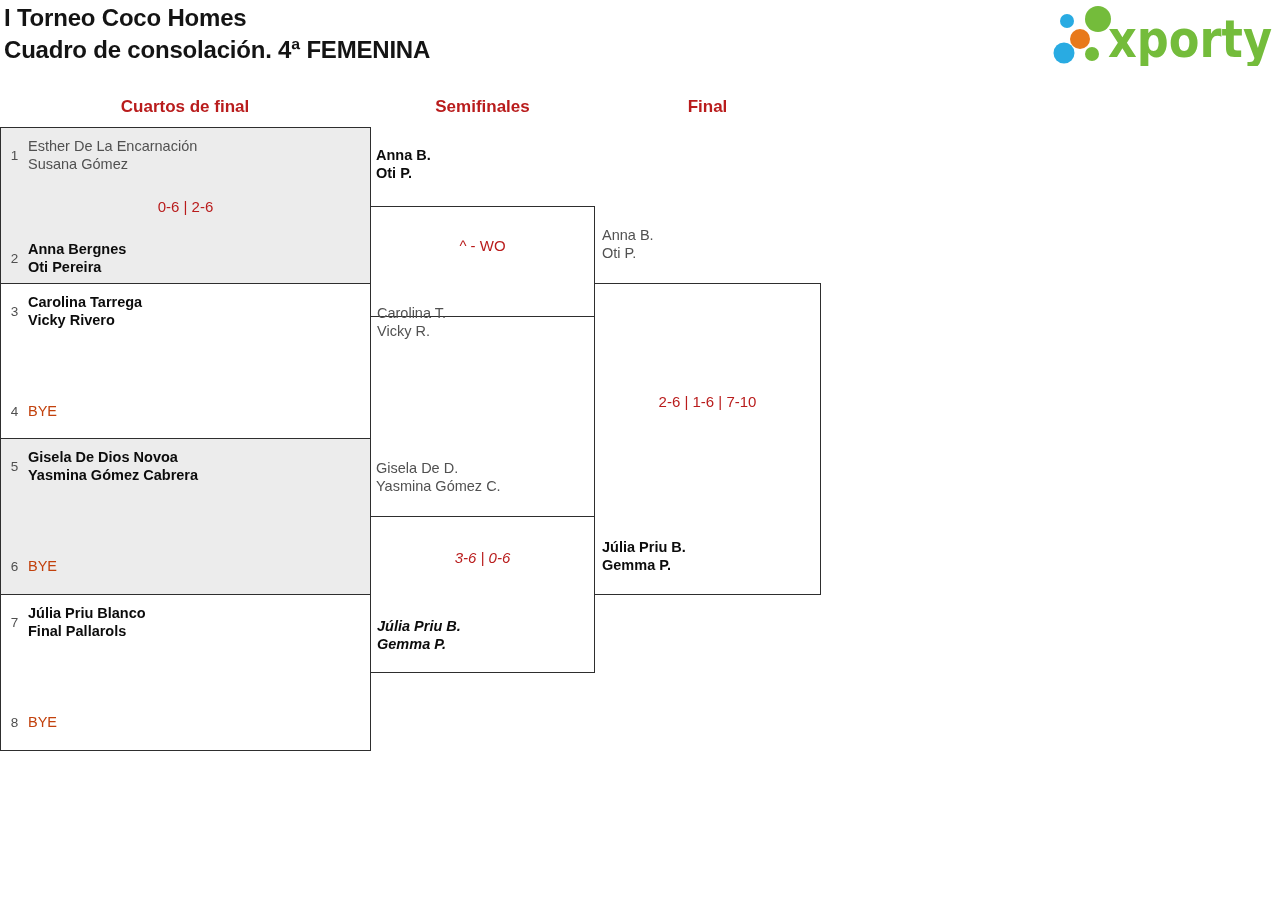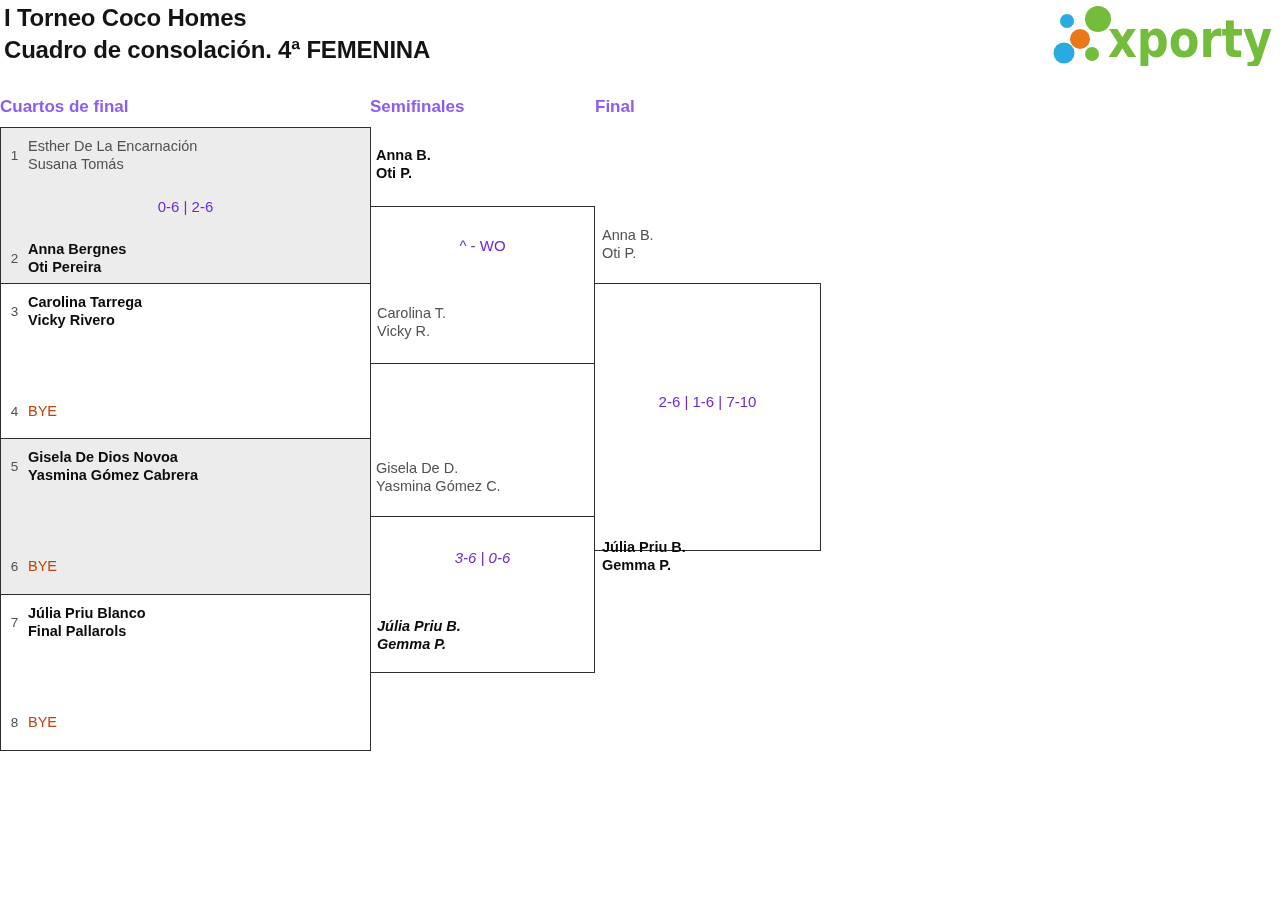--- a/index.html
+++ b/index.html
@@ -27,55 +27,56 @@
   #title2 { top: 36px; }
 
   #logo { position: absolute; left: 1046px; top: 2px; width: 232px; height: 64px; }
 
   
   .round-header {
     position: absolute;
     top: 97px;
     font-size: 17px;
     font-weight: 700;
-    color: #8b5cf6;
+    color: #b91c1c;
+    text-align: center;
     white-space: nowrap;
   }
   #rh-qf { left: 0px;   width: 370px; }
   #rh-sf { left: 370px; width: 225px; }
   #rh-f  { left: 595px; width: 225px; }
 
   
   .box { position: absolute; border: 1px solid #2e2e2e; }
   #qf1 { left: 0px;   top: 127px; width: 371px; height: 157px; background: #ececec; }
   #qf2 { left: 0px;   top: 283px; width: 371px; height: 156px; background: #ffffff; }
   #qf3 { left: 0px;   top: 438px; width: 371px; height: 157px; background: #ececec; }
   #qf4 { left: 0px;   top: 594px; width: 371px; height: 157px; background: #ffffff; }
-  #sf1 { left: 370px; top: 206px; width: 225px; height: 158px; background: #ffffff; }
+  #sf1 { left: 370px; top: 206px; width: 225px; height: 111px; background: #ffffff; }
   #sf2 { left: 370px; top: 516px; width: 225px; height: 157px; background: #ffffff; font-style: italic; }
-  #fin { left: 594px; top: 283px; width: 227px; height: 268px; background: #ffffff; }
+  #fin { left: 594px; top: 283px; width: 227px; height: 312px; background: #ffffff; }
 
   
   .pair { position: absolute; display: flex; align-items: center; column-gap: 8px; }
   .seed { font-size: 13.5px; color: #4f4f4f; width: 11px; text-align: center; flex: none; }
   .names div, .team-label div { font-size: 14.5px; line-height: 18px; white-space: nowrap; }
   .loser  { color: #515151; font-weight: 400; }
   .winner { color: #0c0c0c; font-weight: 700; }
   .bye-label { font-size: 14.5px; color: #c2410c; }
 
   .p1   { top: 9px;   left: 8px; }
   .p2   { top: 112px; left: 8px; }
   .byeR { top: 119px; left: 8px; }
 
   .score {
     position: absolute;
     left: 0; width: 100%;
     text-align: center;
     font-size: 15px;
-    color: #6d28d9;
+    color: #b91c1c;
     white-space: nowrap;
   }
   #qf1 .score { top: 70px;  }
   #sf1 .score { top: 30px;  }
   #sf2 .score { top: 32px;  }
   #fin .score { top: 109px; }
 
   
   .team-label { position: absolute; }
   #sf1-t1 { left: 376px; top: 146px; }
@@ -106,21 +107,21 @@
 
   <div class="round-header" id="rh-qf">Cuartos de final</div>
   <div class="round-header" id="rh-sf">Semifinales</div>
   <div class="round-header" id="rh-f">Final</div>
 
   <div class="box" id="qf1">
     <div class="pair p1">
       <span class="seed">1</span>
       <div class="names loser">
         <div>Esther De La Encarnación</div>
-        <div>Susana Tomás</div>
+        <div>Susana Gómez</div>
       </div>
     </div>
     <div class="score">0-6 | 2-6</div>
     <div class="pair p2">
       <span class="seed">2</span>
       <div class="names winner">
         <div>Anna Bergnes</div>
         <div>Oti Pereira</div>
       </div>
     </div>

